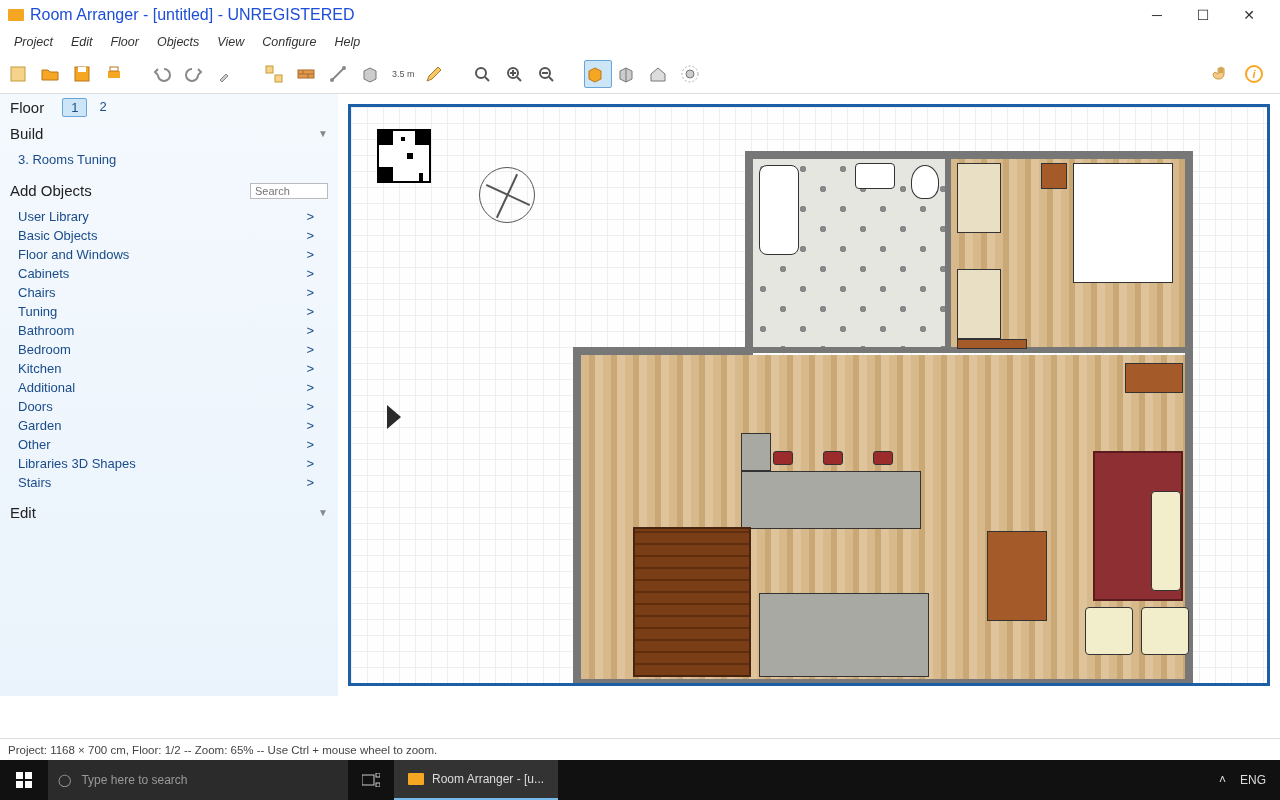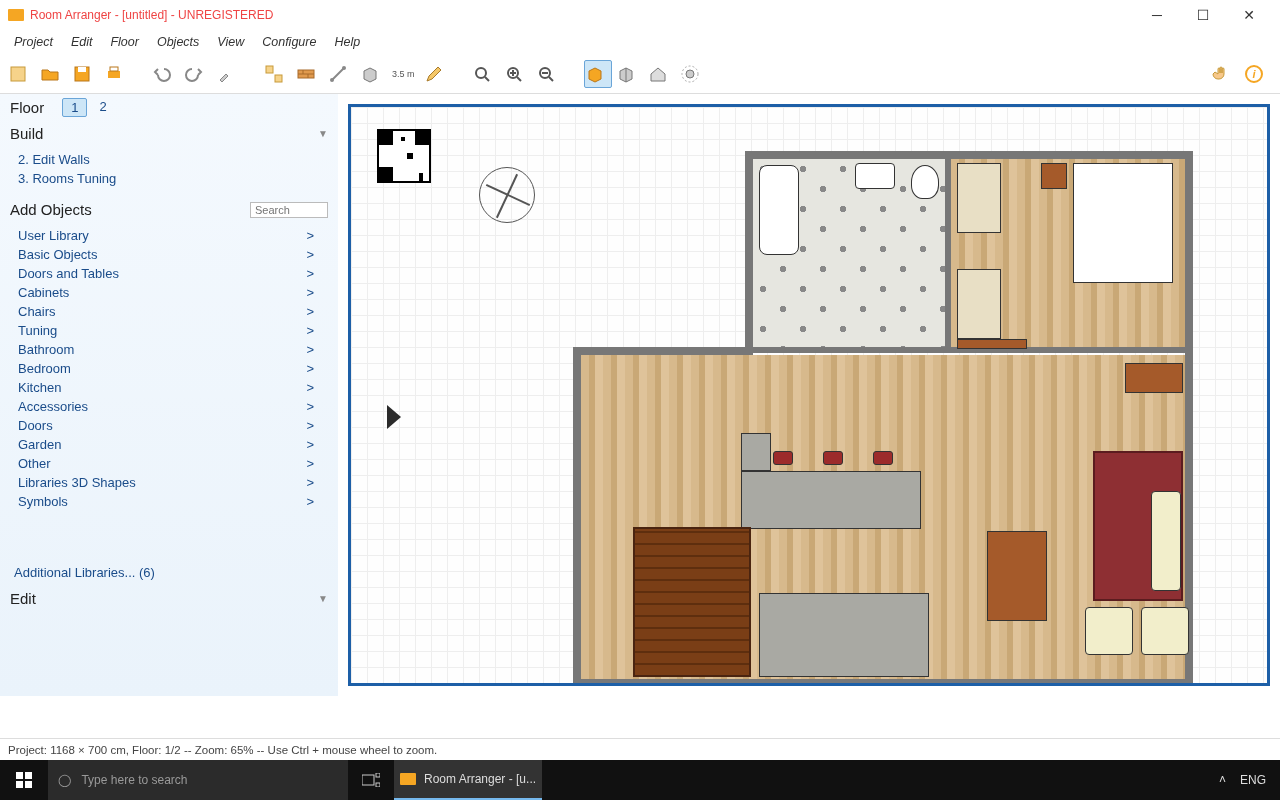--- a/index.html
+++ b/index.html
@@ -1,21 +1,21 @@
 <!DOCTYPE html>
 <html><head>
 <meta charset="utf-8">
 <style>
 * { margin: 0; padding: 0; box-sizing: border-box; font-family: "Segoe UI", Tahoma, sans-serif; }
 body { width: 1280px; height: 800px; background: #fff; overflow: hidden; display: flex; flex-direction: column; }
 
 
 .titlebar { height: 30px; display: flex; align-items: center; padding: 0 8px; background: #fff; }
 .titlebar .app-icon { width: 16px; height: 12px; background: #f5a623; margin-right: 6px; border-radius: 1px; }
-.titlebar .title { font-size: 12px; color: #ef4444; }
+.titlebar .title { font-size: 16px; color: #1d4ed8; }
 .titlebar .spacer { flex: 1; }
 .titlebar .win-btn { width: 46px; height: 30px; display: flex; align-items: center; justify-content: center; font-size: 14px; color: #333; cursor: pointer; }
 
 
 .menubar { height: 24px; display: flex; align-items: center; padding: 0 6px; gap: 2px; font-size: 12.5px; color: #333; }
 .menubar .menu-item { padding: 3px 8px; cursor: pointer; font-style: italic; }
 
 
 .toolbar { height: 40px; display: flex; align-items: center; padding: 0 8px; gap: 4px; border-bottom: 1px solid #ddd; }
 .toolbar .tbtn { width: 28px; height: 28px; display: flex; align-items: center; justify-content: flex-start; cursor: pointer; border-radius: 2px; }
@@ -74,21 +74,21 @@
 .door-arrow { position: absolute; left: 36px; top: 298px; width: 0; height: 0; border-top: 12px solid transparent; border-bottom: 12px solid transparent; border-left: 14px solid #2a2a2a; }
 
 
 .statusbar { height: 22px; background: #fff; border-top: 1px solid #ddd; font-size: 11.5px; color: #444; display: flex; align-items: center; padding: 0 8px; margin-top: 42px; }
 
 
 .taskbar { height: 40px; background: #111; display: flex; align-items: center; color: #ddd; font-size: 12px; }
 .taskbar .start { width: 48px; height: 40px; display: flex; align-items: center; justify-content: center; }
 .taskbar .search { display: flex; align-items: center; background: #2b2b2b; height: 40px; width: 300px; padding: 0 10px; gap: 10px; color: #999; }
 .taskbar .task-icon { width: 46px; height: 40px; display: flex; align-items: center; justify-content: center; }
-.taskbar .open-app { height: 40px; display: flex; align-items: center; padding: 0 6px; gap: 8px; background: #333; border-bottom: 2px solid #76b9ed; }
+.taskbar .open-app { height: 40px; display: flex; align-items: center; padding: 0 14px; gap: 8px; background: #333; border-bottom: 2px solid #76b9ed; }
 .taskbar .tray { margin-left: auto; display: flex; align-items: center; gap: 14px; padding: 0 14px; }
 </style>
 </head>
 <body>
 
 <div class="titlebar">
   <div class="app-icon"></div>
   <div class="title">Room Arranger - [untitled] - UNREGISTERED</div>
   <div class="spacer"></div>
   <div class="win-btn">─</div>
@@ -248,38 +248,37 @@
       <div class="floor-tabs">
         <div class="floor-tab selected">1</div>
         <div class="floor-tab">2</div>
       </div>
     </div>
     <div class="sb-section-title">
       <span>Build</span>
       <span class="chev">▼</span>
     </div>
     <div class="sb-list">
-      <div class="link">2. Edit Walls</div>
       <div class="link">3. Rooms Tuning</div>
     </div>
     <div class="sb-section-title">
       <span>Add Objects</span>
       <div class="search-wrap"><input type="text" placeholder="Search" style=""></div>
     </div>
     <div class="sb-list">
       <div class="link">
           <span>User Library</span>
           <span class="arrow">&gt;</span>
         </div>
       <div class="link">
           <span>Basic Objects</span>
           <span class="arrow">&gt;</span>
         </div>
       <div class="link">
-          <span>Doors and Tables</span>
+          <span>Floor and Windows</span>
           <span class="arrow">&gt;</span>
         </div>
       <div class="link">
           <span>Cabinets</span>
           <span class="arrow">&gt;</span>
         </div>
       <div class="link">
           <span>Chairs</span>
           <span class="arrow">&gt;</span>
         </div>
@@ -293,45 +292,44 @@
         </div>
       <div class="link">
           <span>Bedroom</span>
           <span class="arrow">&gt;</span>
         </div>
       <div class="link">
           <span>Kitchen</span>
           <span class="arrow">&gt;</span>
         </div>
       <div class="link">
-          <span>Accessories</span>
+          <span>Additional</span>
           <span class="arrow">&gt;</span>
         </div>
       <div class="link">
           <span>Doors</span>
           <span class="arrow">&gt;</span>
         </div>
       <div class="link">
           <span>Garden</span>
           <span class="arrow">&gt;</span>
         </div>
       <div class="link">
           <span>Other</span>
           <span class="arrow">&gt;</span>
         </div>
       <div class="link">
           <span>Libraries 3D Shapes</span>
           <span class="arrow">&gt;</span>
         </div>
       <div class="link">
-          <span>Symbols</span>
-          <span class="arrow">&gt;</span>
-        </div>
-    </div>
-    <div class="sb-bottom-link">Additional Libraries... (6)</div>
+          <span>Stairs</span>
+          <span class="arrow">&gt;</span>
+        </div>
+    </div>
     <div class="sb-section-title">
       <span>Edit</span>
       <span class="chev">▼</span>
     </div>
   </div>
 
   <div class="canvas-wrap">
     <div class="canvas">
       <div class="qr"></div>
       <div class="compass"></div>

